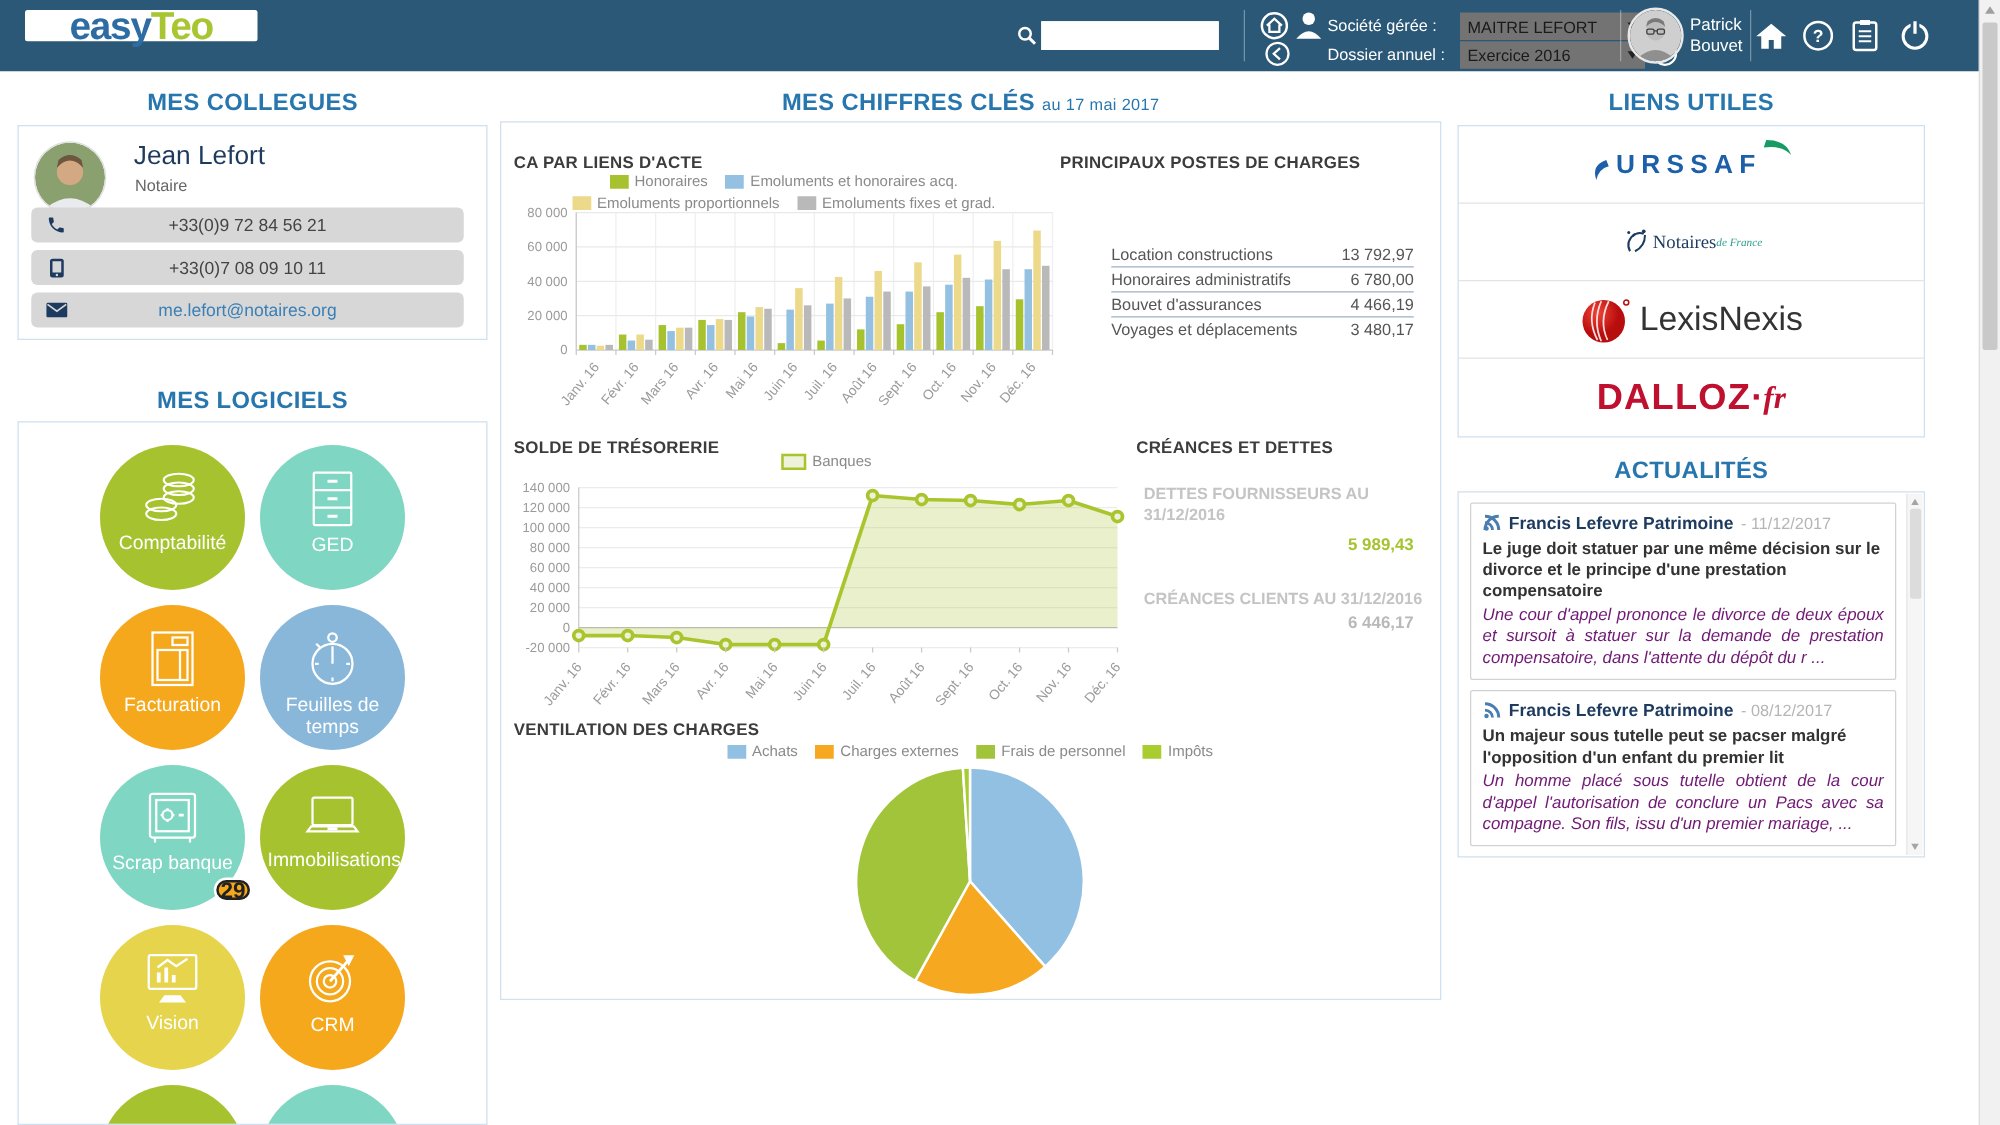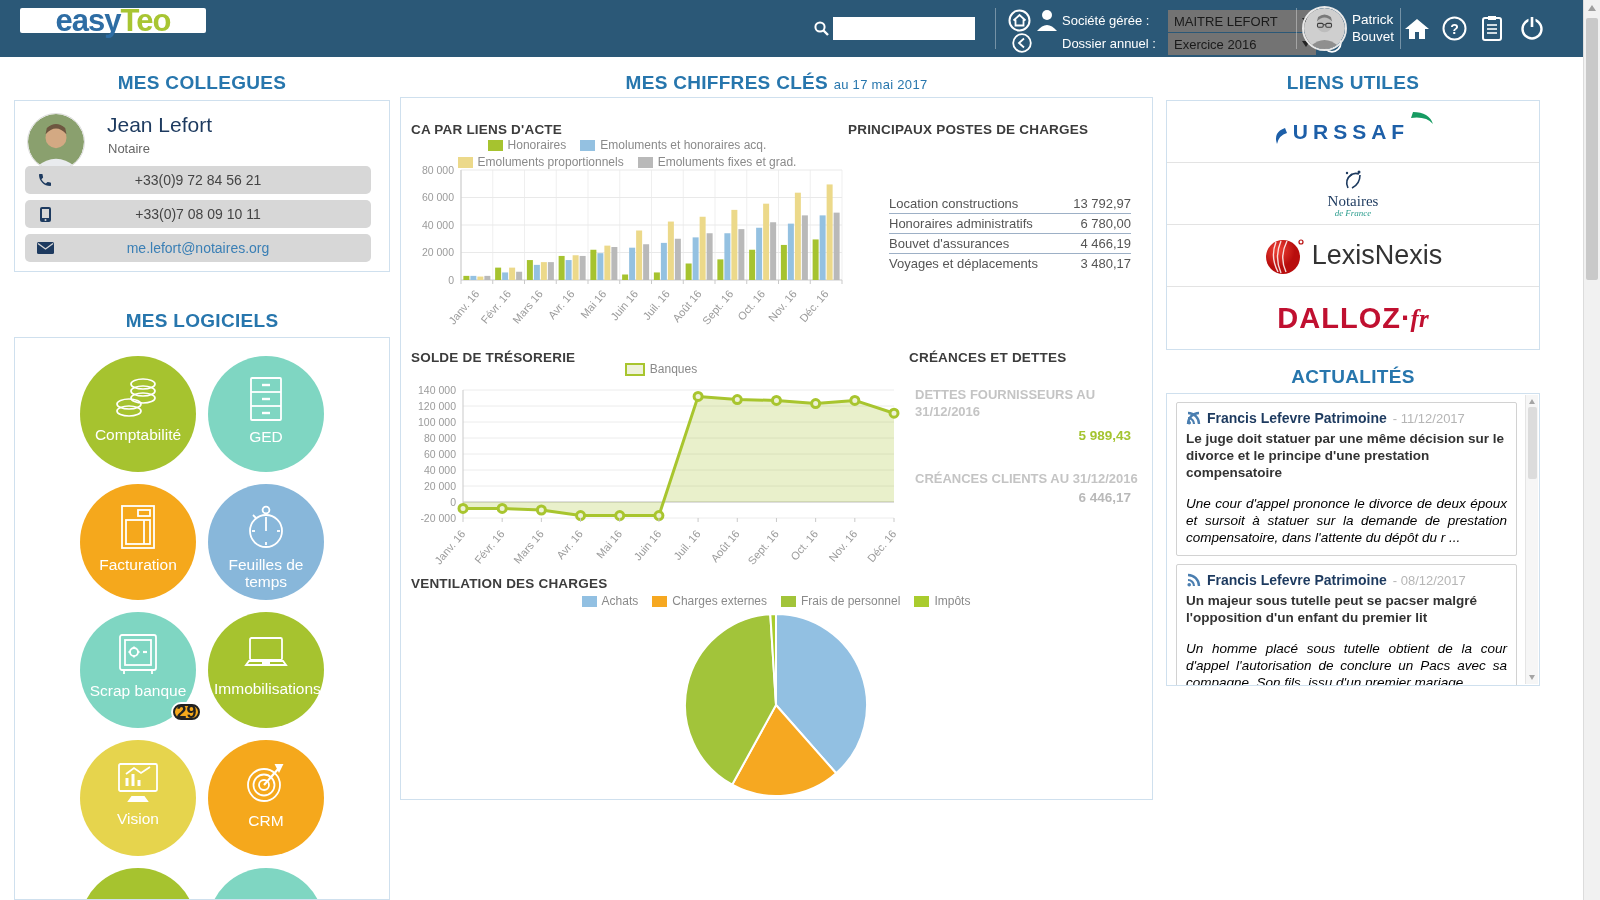--- a/index.html
+++ b/index.html
@@ -48,37 +48,37 @@
 .charges-table{position:absolute;font-size:13px;color:#555}
 .charges-row{display:flex;justify-content:space-between;padding:2px 0;border-bottom:1px solid #9db0c6}
 .charges-row:last-child{border-bottom:none}
 .cd-label{position:absolute;font-size:13px;font-weight:bold;color:#c4c4c4;line-height:17px}
 .cd-value{position:absolute;font-size:13.5px;font-weight:bold;text-align:right}
 .cd-value.green{color:#a4c430}.cd-value.gray{color:#b9b9b9}
 
 .link-row{position:absolute;left:0;width:100%;height:62px;border-bottom:1px solid #e3e3e3;display:flex;align-items:center;justify-content:center;cursor:pointer}
 .link-row:last-child{border-bottom:none}
 .urssaf-txt{color:#1d5fa8;font-size:21px;font-weight:bold;letter-spacing:5px}
-.notaires-wrap{display:flex;flex-direction:column;align-items:center;line-height:12px}
+.notaires-wrap{display:flex;flex-direction:row;align-items:center;line-height:12px}
 .notaires-txt{font-family:"Liberation Serif",serif;font-size:15px;color:#1d3a5f;margin-top:1px}
 .notaires-sub{font-family:"Liberation Serif",serif;font-style:italic;font-size:9px;color:#2e9e8f}
 .lexis-txt{font-size:27px;color:#333;margin-left:8px}
 .dalloz-txt{color:#c01030;font-size:29px;font-weight:bold;letter-spacing:1px}
 .dalloz-fr{font-family:"Liberation Serif",serif;font-style:italic;font-size:25px;font-weight:bold;color:#c01030}
 
 .news-scroll{position:absolute;right:1px;top:1px;width:13px;height:calc(100% - 2px);background:#f6f6f6;border-left:1px solid #e5e5e5}
 .ns-up{position:absolute;left:3px;top:4px;width:0;height:0;border-left:3.5px solid transparent;border-right:3.5px solid transparent;border-bottom:5px solid #a5a5a5}
 .ns-down{position:absolute;left:3px;bottom:4px;width:0;height:0;border-left:3.5px solid transparent;border-right:3.5px solid transparent;border-top:5px solid #a5a5a5}
 .ns-thumb{position:absolute;left:2px;top:12px;width:9px;height:72px;background:#dcdcdc;border-radius:2px}
 .news-item{margin:8px 22px 8px 9px;border:1px solid #d2d2d2;border-radius:2px;background:#fff;padding:7px 9px 9px 9px;cursor:pointer}
 .news-head{display:flex;align-items:center;gap:6px;margin-bottom:4px}
 .news-source{font-size:14px;font-weight:bold;color:#1d3a5f}
 .news-date{font-size:13px;color:#b5b5b5}
 .news-headline{font-size:13.5px;font-weight:bold;color:#333;line-height:17px}
-.news-body{font-size:13.5px;font-style:italic;color:#000000;line-height:17px;text-align:justify;margin-top:14px}
+.news-body{font-size:13.5px;font-style:italic;color:#701a75;line-height:17px;text-align:justify;margin-top:2px}
 </style>
 </head>
 <body>
 
 <div class="header">
   <div class="logo-box">
     <span class="logo-text"><span class="logo-easy">easy</span><span class="logo-teo">Teo</span></span>
   </div>
   <svg style="position:absolute;left:813px;top:20px" width="17" height="17" viewBox="0 0 17 17">
       <circle cx="7" cy="7" r="4.6" fill="none" stroke="#fff" stroke-width="2"></circle>

